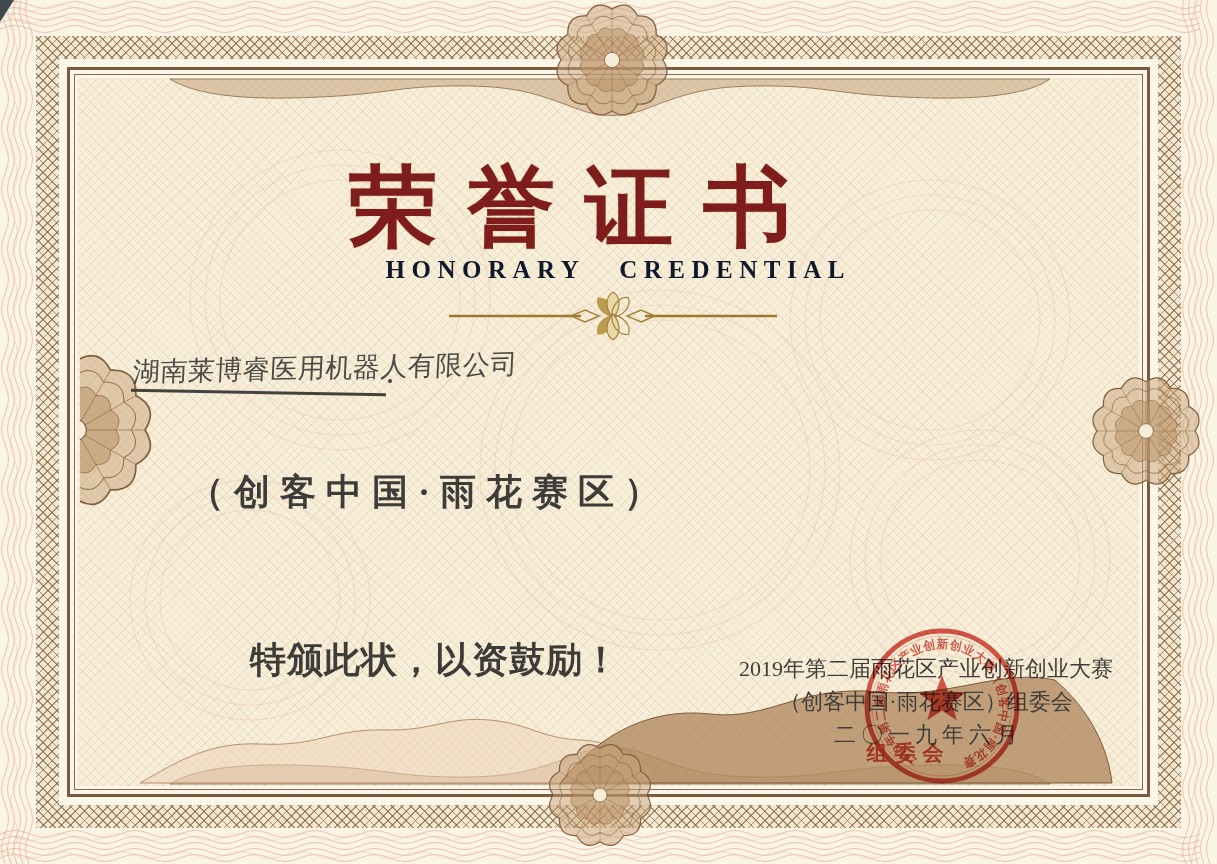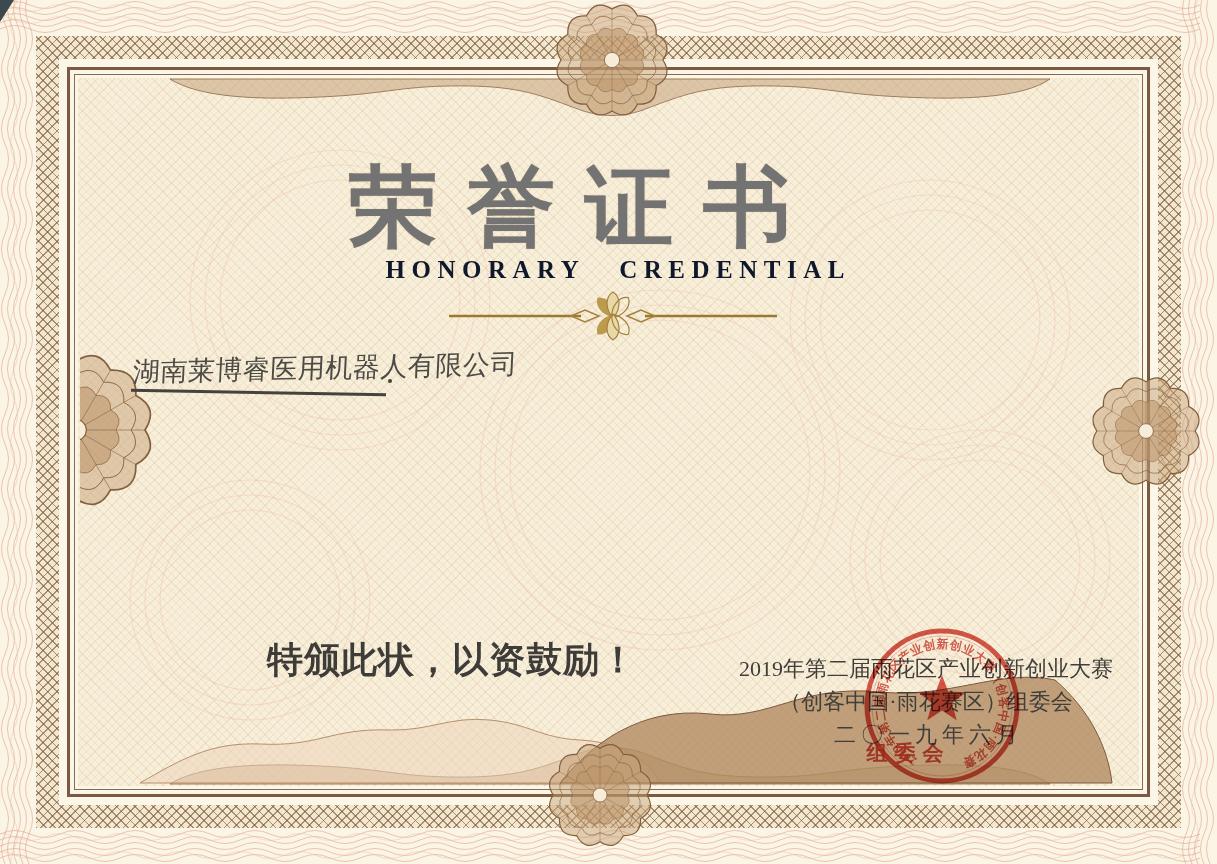--- a/index.html
+++ b/index.html
@@ -27,39 +27,39 @@
     background:
       repeating-linear-gradient(45deg, rgba(198,160,110,.17) 0 1px, transparent 1px 6px),
       repeating-linear-gradient(-45deg, rgba(198,160,110,.17) 0 1px, transparent 1px 6px),
       #f8efdb;
   }
   .decor-svg{position:absolute;left:0;top:0;z-index:6;pointer-events:none;}
   .content{position:absolute;inset:0;z-index:7;}
   .center-abs{position:absolute;transform:translateX(-50%);white-space:nowrap;}
   .ls{display:inline-block;}
   
-  .title{left:570px;top:148px;color:#737373;font-size:88px;font-weight:bold;
+  .title{left:570px;top:148px;color:#7f1d1d;font-size:88px;font-weight:bold;
          text-shadow:0 0 1px rgba(140,105,40,.5);text-align:center;}
   .title .ls{letter-spacing:30px;margin-right:-30px;}
   .subtitle{left:615px;top:256px;color:#0f172a;font-size:25px;font-weight:bold;}
   .subtitle .ls{letter-spacing:6.5px;margin-right:-6.5px;word-spacing:22px;}
   .divider{position:absolute;left:445px;top:290px;}
   .recipient{position:absolute;left:133px;top:350px;color:#4b4a44;font-size:27px;
              font-family:"DejaVu Sans",sans-serif;white-space:nowrap;
              transform:rotate(-1.2deg) skewX(-4deg);letter-spacing:.5px;}
   .recipient-underline{position:absolute;left:131px;top:391px;width:255px;height:2.5px;
              background:#43423c;transform:rotate(1deg);}
   .recipient-dot{position:absolute;left:388px;top:379px;width:4px;height:4px;border-radius:50%;background:#43423c;}
   .body-line1{position:absolute;left:258px;top:410px;color:#3e3c38;font-size:36px;font-weight:bold;
               letter-spacing:2.5px;white-space:nowrap;}
   .body-line2{position:absolute;left:188px;top:468px;color:#3e3c38;font-size:36px;font-weight:bold;
               letter-spacing:10px;white-space:nowrap;}
   .award{left:603px;top:524px;color:#2b2926;font-size:84px;font-weight:900;}
   .award .ls{letter-spacing:24px;margin-right:-24px;}
-  .commendation{position:absolute;left:267px;top:636px;color:#3e3c38;font-size:36px;font-weight:bold;
+  .commendation{position:absolute;left:250px;top:636px;color:#3e3c38;font-size:36px;font-weight:bold;
                 letter-spacing:1px;white-space:nowrap;}
   .issuer-line{color:#403e3a;font-size:22px;font-weight:normal;}
   .issuer-1{left:926px;top:654px;}
   .issuer-2{left:926px;top:687px;}
   .issuer-3{left:926px;top:720px;}
   .issuer-3 .ls{letter-spacing:5px;margin-right:-5px;}
   
   .seal-group{position:absolute;left:0;top:0;z-index:8;mix-blend-mode:multiply;}
   .seal-svg{position:absolute;left:853px;top:616px;}
   .seal-label{left:905px;top:739px;color:#cf3d31;font-size:21px;font-weight:bold;opacity:.88;}
@@ -204,20 +204,21 @@
         <use href="#petal" transform="scale(1,-1) rotate(-40)" fill="#b5913f" fill-opacity=".9"></use>
         <use href="#petal" transform="scale(1,-1)" fill="#e8d8a8" stroke="#a5823c" stroke-width="1.2"></use>
         <use href="#petal" transform="scale(1,-1) rotate(40)" fill="none" stroke="#a5823c" stroke-width="1.2"></use>
       </g>
     </svg>
 
     <div class="recipient">湖南莱博睿医用机器人有限公司</div>
     <div class="recipient-underline"></div>
     <div class="recipient-dot"></div>
 
+    <div class="body-line2">（创客中国·雨花赛区）</div>
 
 
     <div class="commendation">特颁此状，以资鼓励！</div>
 
     <div class="center-abs issuer-line issuer-1">2019年第二届雨花区产业创新创业大赛</div>
     <div class="center-abs issuer-line issuer-2">（创客中国·雨花赛区）组委会</div>
     <div class="center-abs issuer-line issuer-3">
       <span class="ls">二〇一九年六月</span>
     </div>
   </div>

